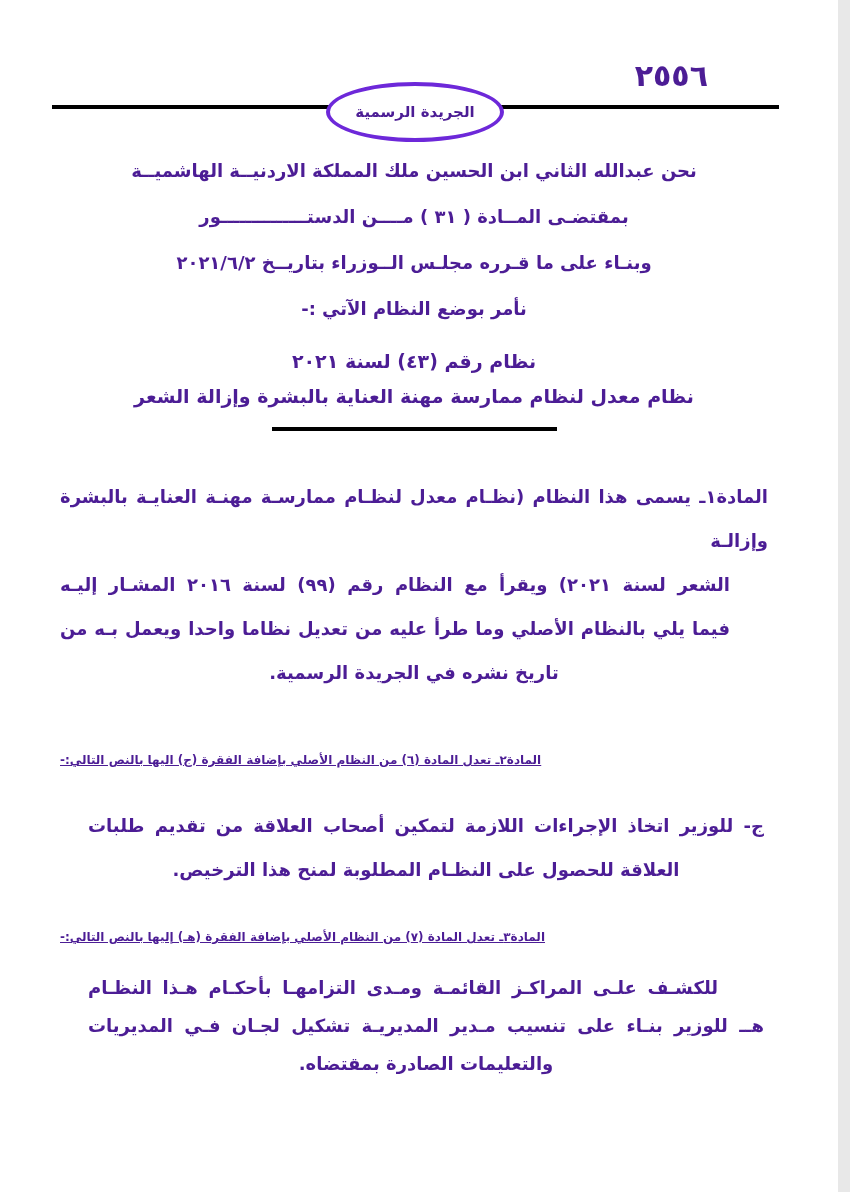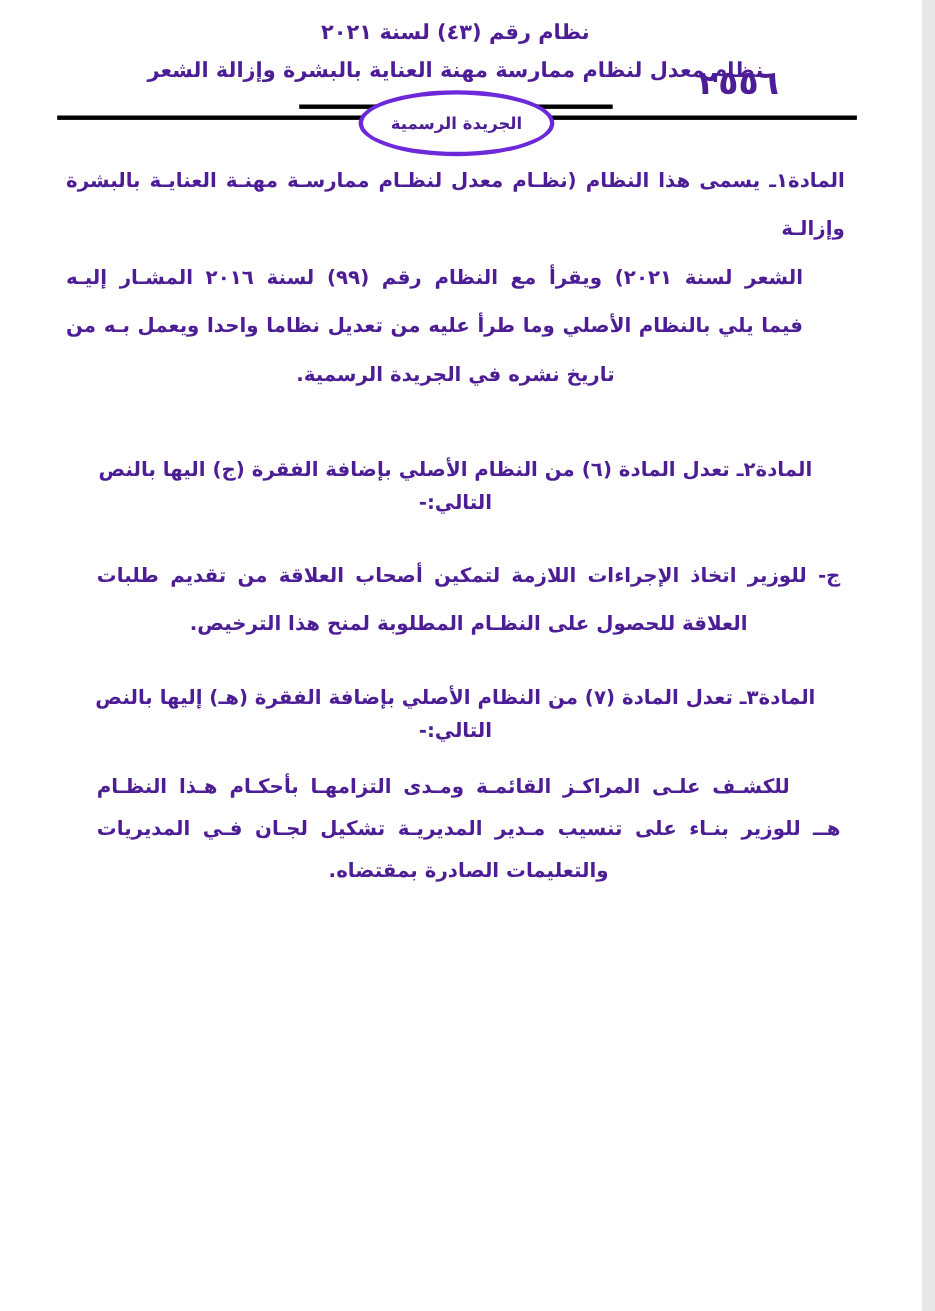--- a/index.html
+++ b/index.html
@@ -79,23 +79,24 @@
   .line.just {
     text-align: justify;
     text-align-last: justify;
     text-justify: inter-word;
   }
   .line.center { text-align: center; }
   .ind  { padding-right: 38px; }
   .ind2 { padding-right: 46px; }
 
   .article-heading {
-    font-size: 18px;
+    font-size: 12px;
     line-height: 30px;
-    text-align: center;
+    text-align: left;
+    text-decoration: underline;
   }
   .heading-2 { margin-top: 50px; }
   .heading-3 { margin-top: 30px; }
 
   .clause { padding-left: 28px; padding-right: 4px; }
   .clause-j { margin-top: 29px; }
   .clause-j .line { line-height: 44px; }
   .clause-h { margin-top: 17px; }
   .clause-h .line { line-height: 38px; }
 </style>
@@ -105,20 +106,26 @@
 <div class="page">
 
   <div class="page-number">٢٥٥٦</div>
   <div class="header-rule"></div>
   <div class="badge">
     <span>الجريدة الرسمية</span>
   </div>
 
   <div class="content" dir="rtl">
 
+    <div class="preamble">
+      <div class="p-line">نحن عبدالله الثاني ابن الحسين ملك المملكة الاردنيــة الهاشميــة</div>
+      <div class="p-line">بمقتضـى المــادة ( ٣١ ) مــــن الدستــــــــــــــور</div>
+      <div class="p-line">وبنـاء على ما قـرره مجلـس الــوزراء بتاريــخ ٢٠٢١/٦/٢</div>
+      <div class="p-line">نأمر بوضع النظام الآتي :-</div>
+    </div>
 
     <div class="title-block">
       <div class="title-line">نظام رقم (٤٣) لسنة ٢٠٢١</div>
       <div class="title-line">نظام معدل لنظام ممارسة مهنة العناية بالبشرة وإزالة الشعر</div>
       <div class="title-underline"></div>
     </div>
 
     <div class="article-text art1">
       <div class="line just">المادة١ـ يسمى هذا النظام (نظـام معدل لنظـام ممارسـة مهنـة العنايـة بالبشرة وإزالـة</div>
       <div class="line just ind">الشعر لسنة ٢٠٢١) ويقرأ مع النظام رقم (٩٩) لسنة ٢٠١٦ المشـار إليـه</div>

